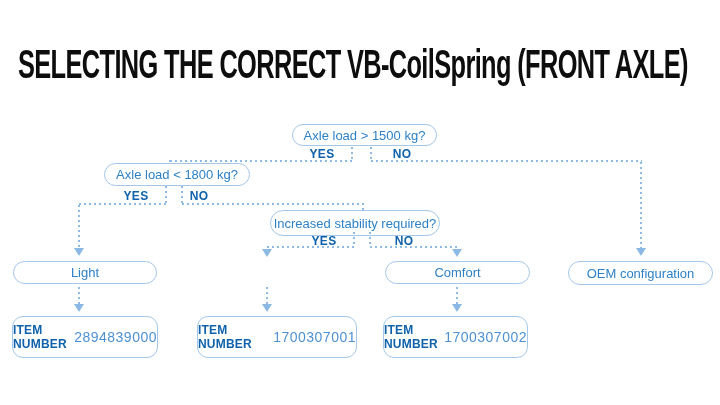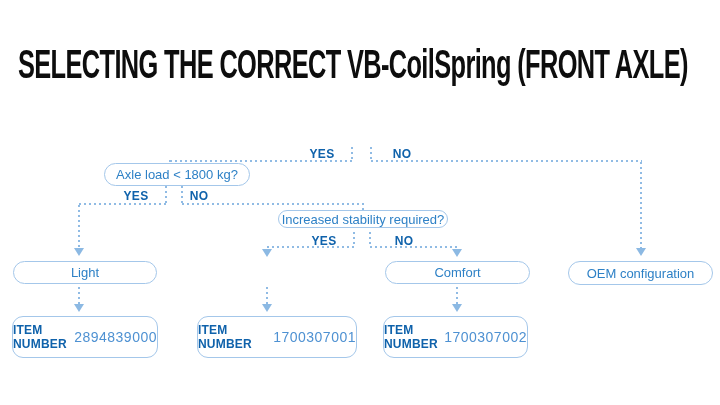--- a/index.html
+++ b/index.html
@@ -41,39 +41,42 @@
     position:absolute;width:40px;text-align:center;
     font-size:12px;font-weight:bold;color:var(--dark-blue);letter-spacing:.3px;
   }
   
   .dash-h{position:absolute;height:2px;background-image:repeating-linear-gradient(90deg,var(--line) 0 2px,transparent 2px 5px);}
   .dash-v{position:absolute;width:2px;background-image:repeating-linear-gradient(180deg,var(--line) 0 2px,transparent 2px 5px);}
   .arr{position:absolute;width:0;height:0;border-left:5px solid transparent;border-right:5px solid transparent;border-top:8px solid var(--arrow);}
   
   #d1{left:292px;top:124px;width:145px;height:22px;}
   #d2{left:104px;top:163px;width:146px;height:23px;}
-  #d3{left:278px;top:210px;width:170px;height:18px;}
+  #d3{left:270px;top:210px;width:170px;height:26px;}
   #o1{left:13px;top:261px;width:144px;height:23px;}
   #o2{left:198px;top:261px;width:159px;height:23px;}
   #o3{left:385px;top:261px;width:145px;height:23px;}
   #o4{left:568px;top:261px;width:145px;height:24px;}
   #i1{left:12px;top:316px;width:146px;height:42px;}
   #i2{left:197px;top:316px;width:160px;height:42px;}
   #i3{left:383px;top:316px;width:145px;height:42px;}
   #yes1{left:302px;top:147px;} #no1{left:382px;top:147px;}
   #yes2{left:116px;top:189px;} #no2{left:179px;top:189px;}
   #yes3{left:304px;top:234px;} #no3{left:384px;top:234px;}
 </style>
 </head>
 <body>
 
 <div id="stage">
 
   <h1 id="title">SELECTING THE CORRECT VB-CoilSpring (FRONT AXLE)</h1>
 
+  <div class="pill" id="d1">
+    <span>Axle load &gt; 1500 kg?</span>
+  </div>
   <div class="pill" id="d2">
     <span>Axle load &lt; 1800 kg?</span>
   </div>
   <div class="pill" id="d3">
     <span>Increased stability required?</span>
   </div>
 
   <div class="yn" id="yes1">YES</div>
   <div class="yn" id="no1">NO</div>
   <div class="yn" id="yes2">YES</div>

